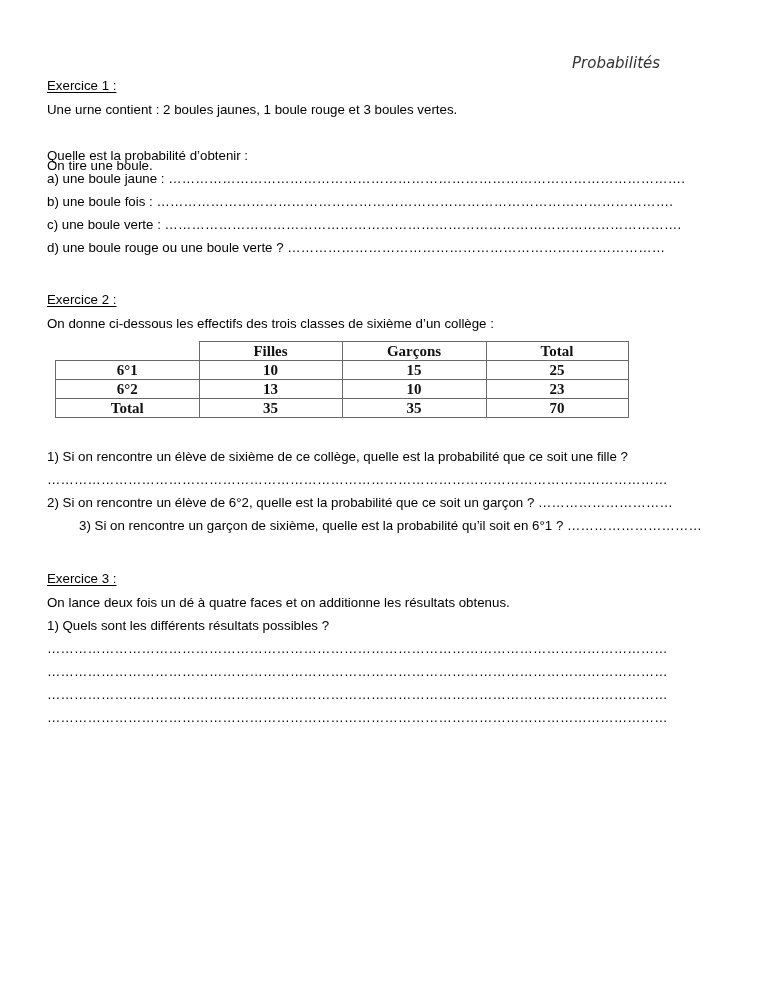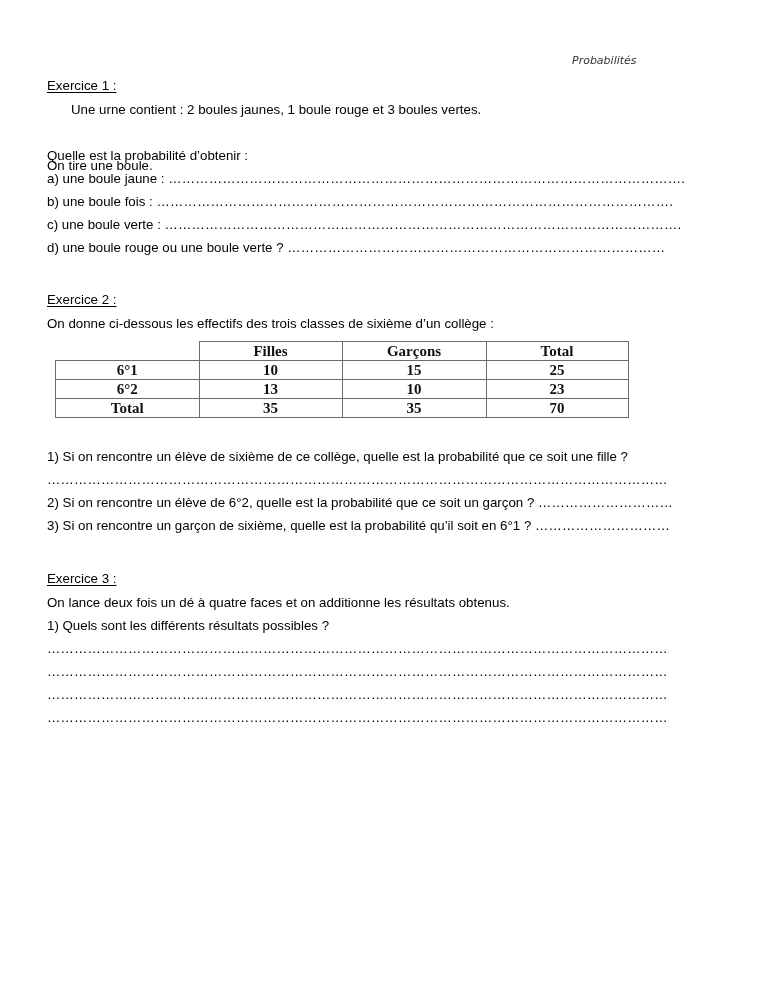--- a/index.html
+++ b/index.html
@@ -15,21 +15,21 @@
       color: #000000;
       font-family: "Liberation Sans", sans-serif;
       font-size: 13.3px;
     }
     .header-title {
       position: absolute;
       left: 572px;
       top: 54px;
       font-family: "DejaVu Sans", sans-serif;
       font-style: italic;
-      font-size: 11px;
+      font-size: 15px;
       color: #333333;
     }
     .line {
       position: absolute;
       left: 47px;
       white-space: nowrap;
       line-height: 16px;
     }
     .u {
       text-decoration: underline;
@@ -65,21 +65,21 @@
     .c2 { width: 143px; }
     .c3 { width: 141px; }
   </style>
 </head>
 <body>
 
 <div class="header-title">Probabilités</div>
 
 <div>
   <div class="line u" style="top:78px;">Exercice 1 :</div>
-  <div class="line" style="top:102px;margin-left:24px;">Une urne contient : 2 boules jaunes, 1 boule rouge et 3 boules vertes.</div>
+  <div class="line" style="top:102px;">Une urne contient : 2 boules jaunes, 1 boule rouge et 3 boules vertes.</div>
   <div class="line" style="top:125px;margin-top:33px;">On tire une boule.</div>
   <div class="line" style="top:148px;">Quelle est la probabilité d’obtenir :</div>
 
   <div class="line" style="top:171px;">
     <span>a) une boule jaune : </span><span class="dots">…………………………………………………………………………………………………….</span>
   </div>
   <div class="line" style="top:194px;">
     <span>b) une boule fois : </span><span class="dots">…………………………………………………………………………………………………….</span>
   </div>
   <div class="line" style="top:217px;">
@@ -121,21 +121,21 @@
       <td>70</td>
     </tr>
   </tbody>
     </table>
 
   <div class="line" style="top:449px;">1) Si on rencontre un élève de sixième de ce collège, quelle est la probabilité que ce soit une fille ?</div>
   <div class="line dots" style="top:472px;">…………………………………………………………………………………………………………………………</div>
   <div class="line" style="top:495px;text-align:right;">
     <span>2) Si on rencontre un élève de 6°2, quelle est la probabilité que ce soit un garçon ? </span><span class="dots">…………………………</span>
   </div>
-  <div class="line" style="top:518px;">
+  <div class="line" style="top:518px;margin-left:32px;">
     <span>3) Si on rencontre un garçon de sixième, quelle est la probabilité qu’il soit en 6°1 ? </span><span class="dots">…………………………</span>
   </div>
 </div>
 
 <div>
   <div class="line u" style="top:571px;">Exercice 3 :</div>
   <div class="line" style="top:595px;">On lance deux fois un dé à quatre faces et on additionne les résultats obtenus.</div>
   <div class="line" style="top:618px;">1) Quels sont les différents résultats possibles ?</div>
   <div class="line dots" style="top:641px;">…………………………………………………………………………………………………………………………</div>
   <div class="line dots" style="top:664px;">…………………………………………………………………………………………………………………………</div>

